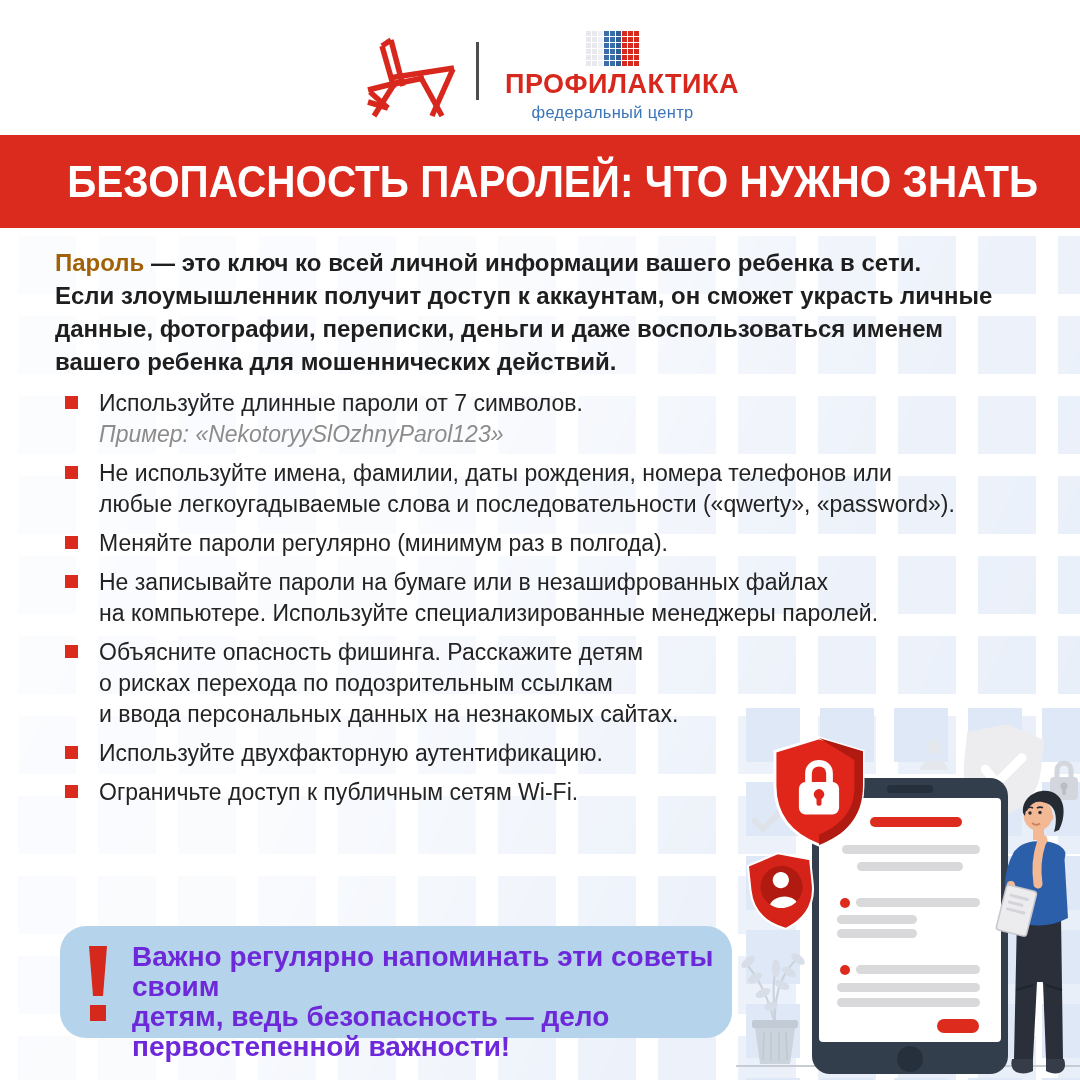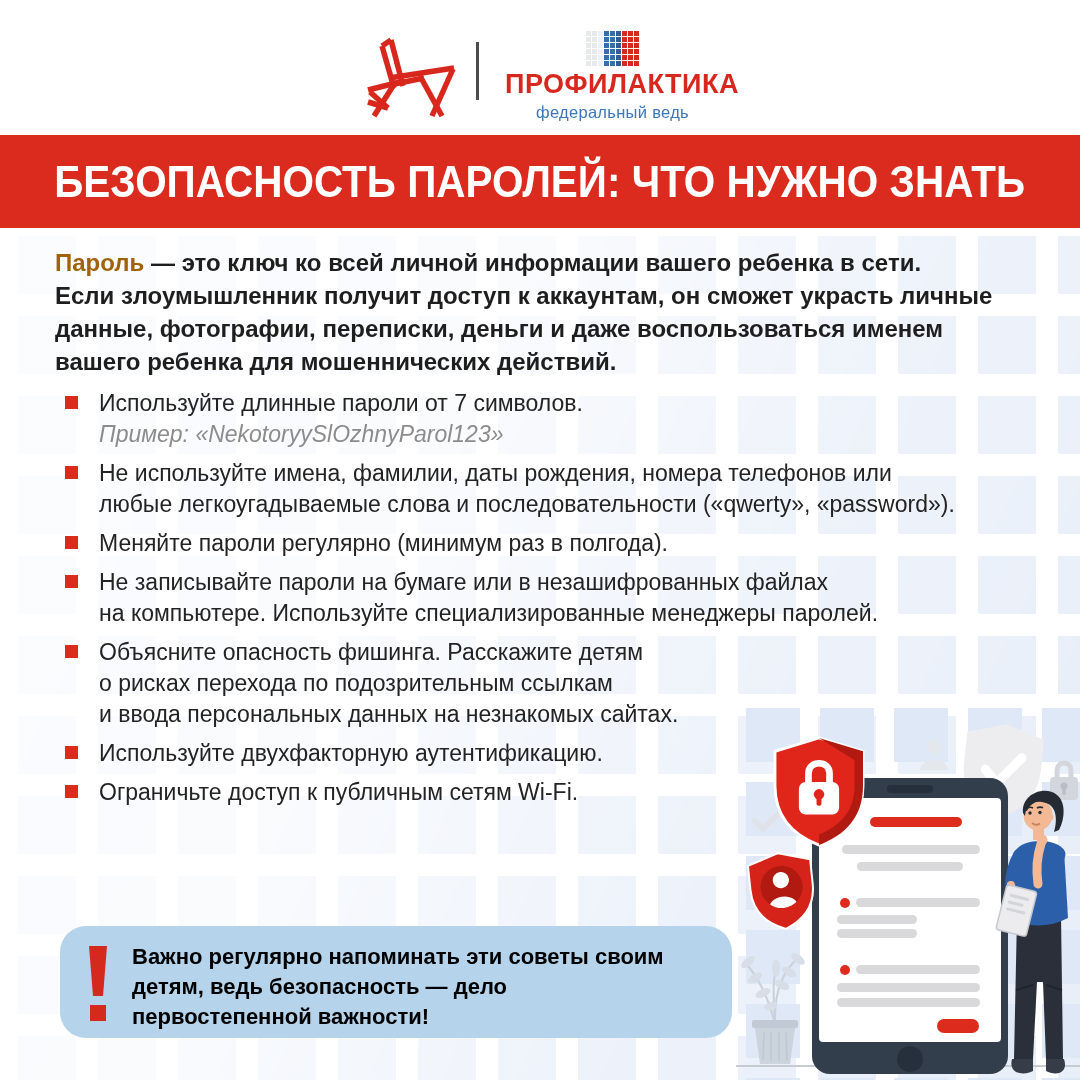--- a/index.html
+++ b/index.html
@@ -26,42 +26,42 @@
   .header { position:absolute; left:0; top:0; width:1080px; height:135px; background:#fff; }
   .brand-mark { position:absolute; left:356px; top:32px; width:104px; height:88px; }
   .header-divider { position:absolute; left:476px; top:42px; width:3px; height:58px; background:#4D4D4D; }
   .brand-logo { position:absolute; left:505px; top:22px; width:215px; text-align:center; }
   .logo-grid { display:inline-grid; grid-template-columns:repeat(9,5px); grid-auto-rows:5px; gap:1px; }
   .logo-title { font-size:27px; font-weight:700; color:#D8271D; letter-spacing:0.5px; margin-top:3px; }
   .logo-subtitle { font-size:16.5px; color:#3A76B8; margin-top:3px; letter-spacing:0.3px; }
 
   
   .banner { position:absolute; left:0; top:135px; width:1080px; height:93px; background:#DB2A1E;
-            display:flex; align-items:center; justify-content:center; }
+            display:flex; align-items:center; justify-content:flex-end; }
   .banner-title { color:#ffffff; font-size:44px; font-weight:700; white-space:nowrap; transform:scaleX(0.92); }
 
   
   .intro { position:absolute; left:55px; top:246px; width:985px; font-size:24px; line-height:33px;
            font-weight:700; color:#1E1E1E; }
   .intro-lead { color:#a16207;margin-top:24px; }
   .intro-rest { white-space:pre-line; }
 
   
   .tips { position:absolute; left:65px; top:388px; width:995px; }
   .tip { position:relative; padding-left:34px; margin-bottom:8px; font-size:23px; line-height:31px; color:#232323; }
   .tip-marker { position:absolute; left:0; top:8px; width:13px; height:13px; background:#DB2A1E; }
   .tip-text { white-space:pre-line; }
   .tip-example { white-space:pre-line; font-style:italic; color:#8C8C8C; }
 
   
   .callout { position:absolute; left:60px; top:926px; width:672px; height:112px;
              background:#B5D3EA; border-radius:26px; }
   .callout-icon { position:absolute; left:28px; top:20px; }
-  .callout-text { position:absolute; left:72px; top:16px; font-size:22px; line-height:30px;
-                  font-weight:700; color:#000000; white-space:pre-line; }
+  .callout-text { position:absolute; left:72px; top:16px; font-size:28px; line-height:30px;
+                  font-weight:700; color:#6d28d9; white-space:pre-line; }
 
   
   .abs { position:absolute; }
   .ground-line { position:absolute; left:736px; top:1065px; width:344px; height:2px; background:#C7CCD3; }
 
   .tablet-frame { position:absolute; left:812px; top:778px; width:196px; height:296px;
                   background:#333E4C; border-radius:18px; }
   .tablet-speaker { position:absolute; left:75px; top:7px; width:46px; height:8px; border-radius:4px; background:#26303C; }
   .tablet-screen { position:absolute; left:7px; top:20px; width:182px; height:244px; background:#ffffff; border-radius:4px; }
   .tablet-home { position:absolute; left:85px; top:268px; width:26px; height:26px; border-radius:50%; background:#26303C; }
@@ -143,21 +143,21 @@
           <span style="background: rgb(231, 233, 237);"></span>
           <span style="background: rgb(238, 240, 243);"></span>
           <span style="background: rgb(58, 110, 168);"></span>
           <span style="background: rgb(58, 110, 168);"></span>
           <span style="background: rgb(47, 95, 150);"></span>
           <span style="background: rgb(216, 41, 31);"></span>
           <span style="background: rgb(216, 41, 31);"></span>
           <span style="background: rgb(216, 41, 31);"></span>
         </span>
       <div class="logo-title">ПРОФИЛАКТИКА</div>
-      <div class="logo-subtitle">федеральный ведь</div>
+      <div class="logo-subtitle">федеральный центр</div>
     </div>
   </div>
 
   <div class="banner">
     <span class="banner-title">БЕЗОПАСНОСТЬ ПАРОЛЕЙ: ЧТО НУЖНО ЗНАТЬ</span>
   </div>
 
   <div class="intro">
     <div><span class="intro-lead">Пароль</span><span> — это ключ ко всей личной информации вашего ребенка в сети.</span></div>
     <div class="intro-rest">Если злоумышленник получит доступ к аккаунтам, он сможет украсть личные

